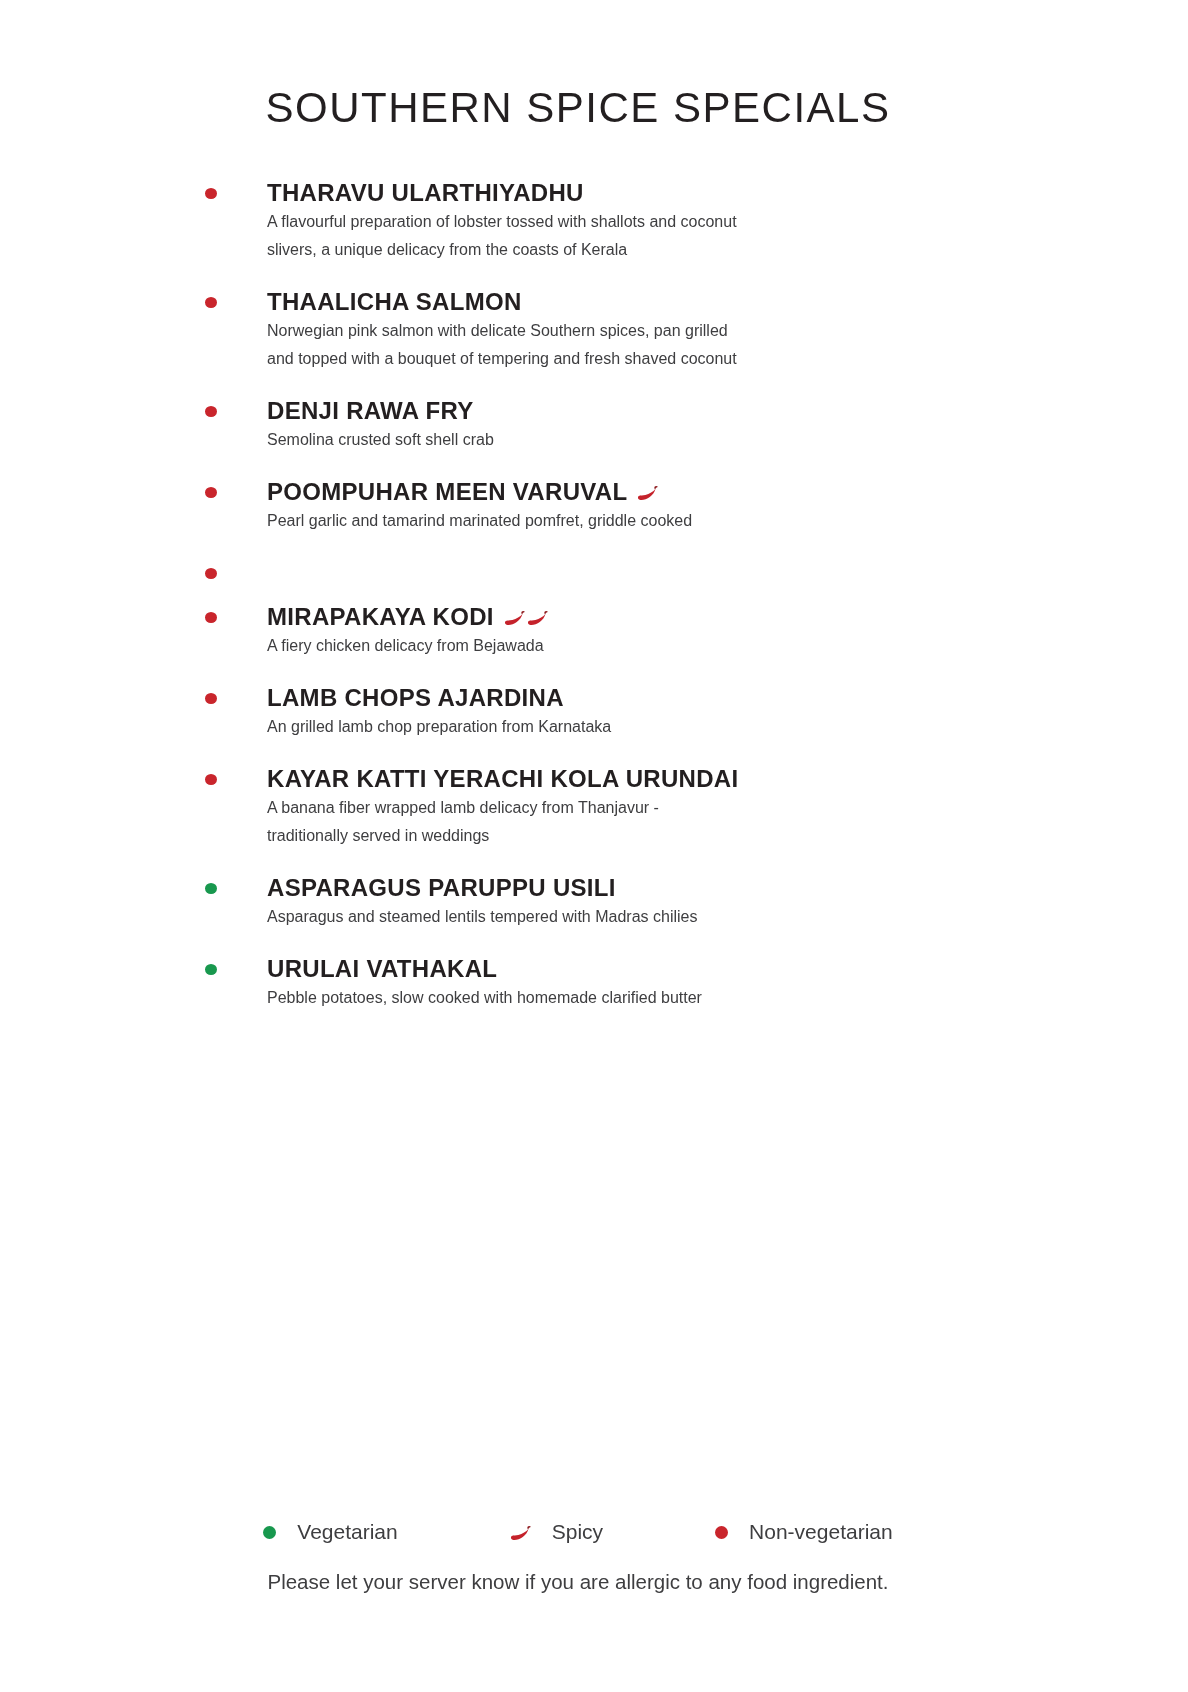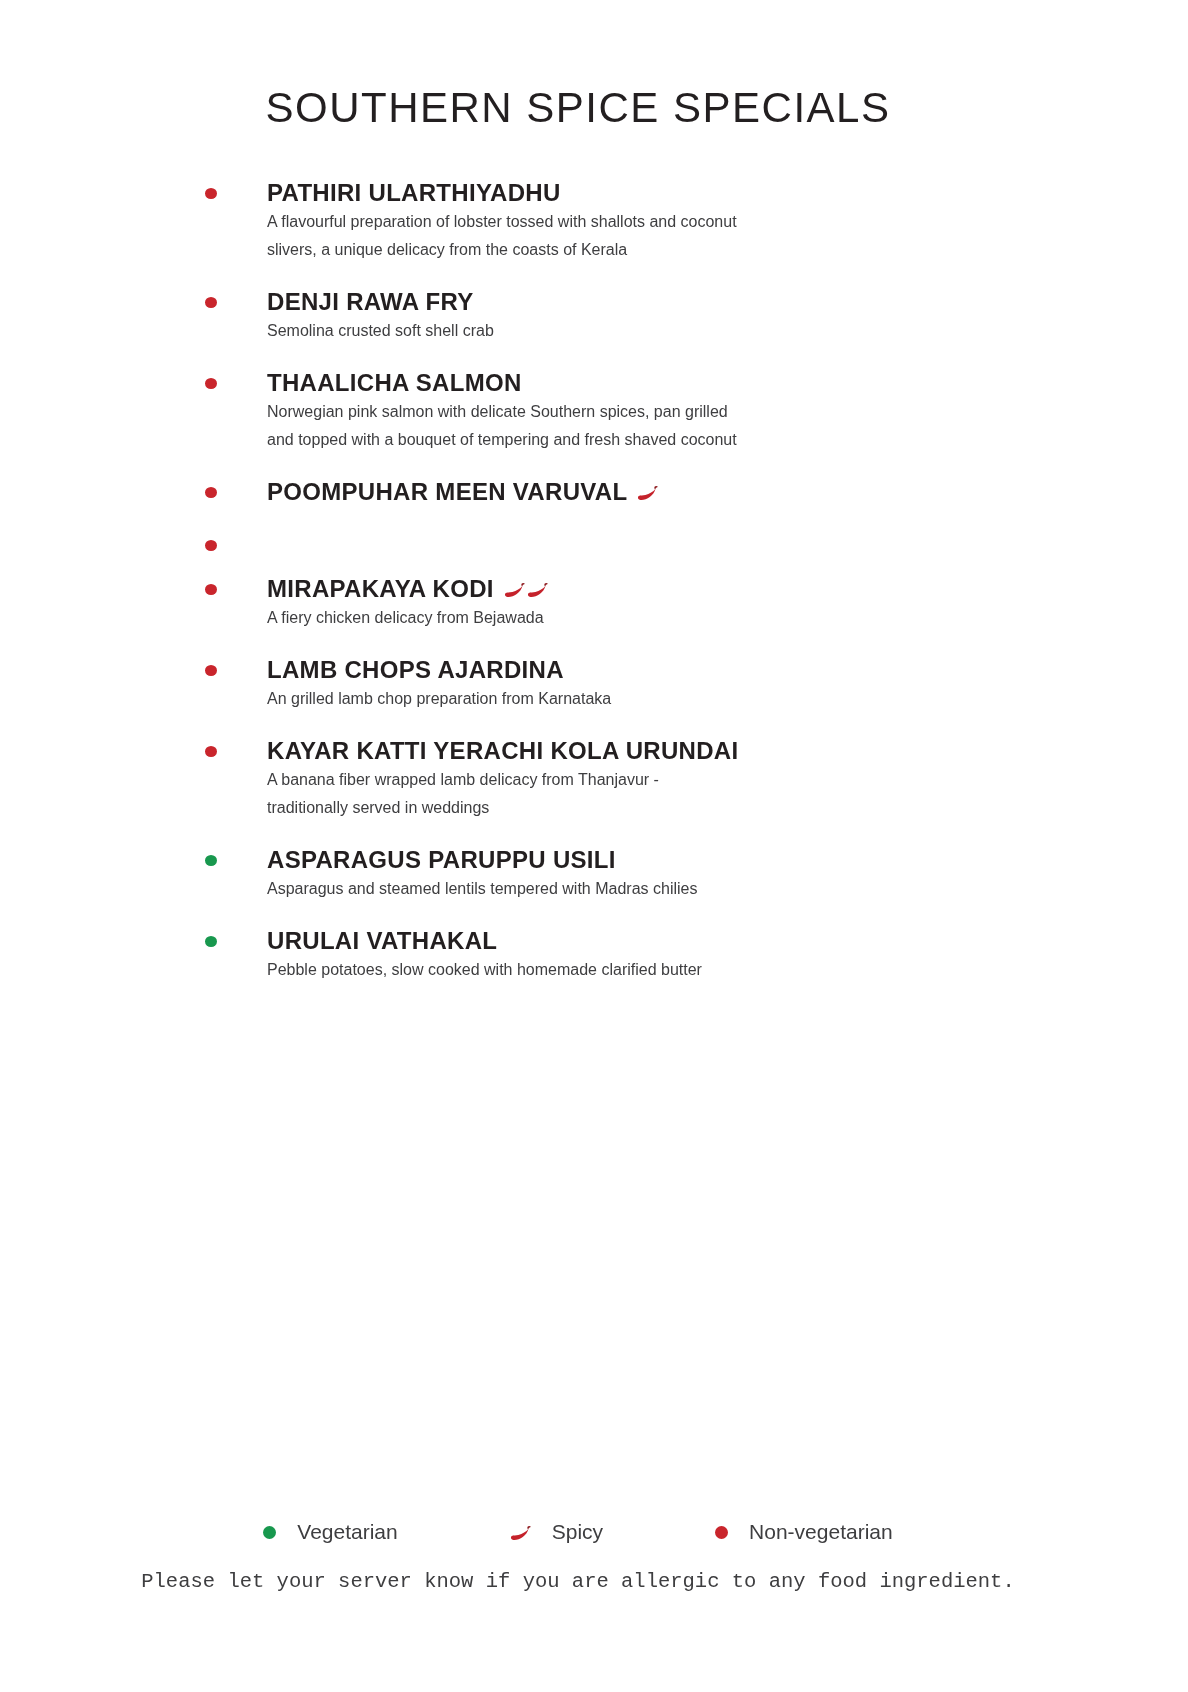--- a/index.html
+++ b/index.html
@@ -44,77 +44,78 @@
     white-space:pre-line;
   }
   .footer { position:absolute; top:1520px; left:0; right:0; text-align:center; }
   .legend {
     display:flex; justify-content:center; align-items:center;
     gap:112px; margin-bottom:24px;
     font-size:21px; color:var(--body,#3e3e40);
   }
   .legend-item { display:flex; align-items:center; gap:21px;text-align:right; }
   .legend .dot { width:13px; height:13px; border-radius:50%; }
-  .note { margin:12px; font-size:20.5px; line-height:28px; color:var(--body,#3e3e40);font-family:Liberation Mono, monospace; }
+  .note { margin:12px; font-size:20.5px; line-height:28px; color:var(--body,#3e3e40); }
 </style>
 </head>
 <body>
 
 <div class="page">
 
   <h1 class="title">SOUTHERN SPICE SPECIALS</h1>
 
   <div class="menu-list" id="menu-list">
   <div class="menu-item">
     <span class="marker dot-red"></span>
     <div class="item-body">
       <div class="item-name-row">
-        <span class="item-name">PATHIRI ULARTHIYADHU</span>
+        <span class="item-name">THARAVU ULARTHIYADHU</span>
         <span class="chilies"></span>
       </div>
       <div class="item-desc">A flavourful preparation of lobster tossed with shallots and coconut
 slivers, a unique delicacy from the coasts of Kerala</div>
     </div>
   </div>
 
   <div class="menu-item">
     <span class="marker dot-red"></span>
     <div class="item-body">
       <div class="item-name-row">
-        <span class="item-name">DENJI RAWA FRY</span>
-        <span class="chilies"></span>
-      </div>
-      <div class="item-desc">Semolina crusted soft shell crab</div>
-    </div>
-  </div>
-
-  <div class="menu-item">
-    <span class="marker dot-red"></span>
-    <div class="item-body">
-      <div class="item-name-row">
         <span class="item-name">THAALICHA SALMON</span>
         <span class="chilies"></span>
       </div>
       <div class="item-desc">Norwegian pink salmon with delicate Southern spices, pan grilled
 and topped with a bouquet of tempering and fresh shaved coconut</div>
+    </div>
+  </div>
+
+  <div class="menu-item">
+    <span class="marker dot-red"></span>
+    <div class="item-body">
+      <div class="item-name-row">
+        <span class="item-name">DENJI RAWA FRY</span>
+        <span class="chilies"></span>
+      </div>
+      <div class="item-desc">Semolina crusted soft shell crab</div>
     </div>
   </div>
 
   <div class="menu-item">
     <span class="marker dot-red"></span>
     <div class="item-body">
       <div class="item-name-row">
         <span class="item-name">POOMPUHAR MEEN VARUVAL</span>
         <span class="chilies">
               <svg viewBox="0 0 26 22" xmlns="http://www.w3.org/2000/svg" aria-hidden="true">
     <path class="chili-body" fill="#c5222b" d="M2.2 15.8 C0.6 16.9 0.8 19.6 3.2 20.6 C6.2 21.8 11.8 20.2 15.8 17.2 C19.3 14.6 21.8 11 22.8 7.2 C20 10.4 15.4 13.4 10.4 14.8 C7.4 15.6 4.2 15.0 2.2 15.8 Z"></path>
     <path class="chili-stem" fill="#8e1b1f" d="M22.4 7.8 C23.1 5.9 24.4 4.8 25.9 4.7 C25.1 3.2 23 3.1 21.7 4.4 C21.2 5.6 21.7 6.9 22.4 7.8 Z"></path>
   </svg>
             </span>
       </div>
+      <div class="item-desc">Pearl garlic and tamarind marinated pomfret, griddle cooked</div>
     </div>
   </div>
 
   <div class="menu-item">
     <span class="marker dot-red"></span>
   </div>
 
 
   <div class="menu-item">
     <span class="marker dot-red"></span>

